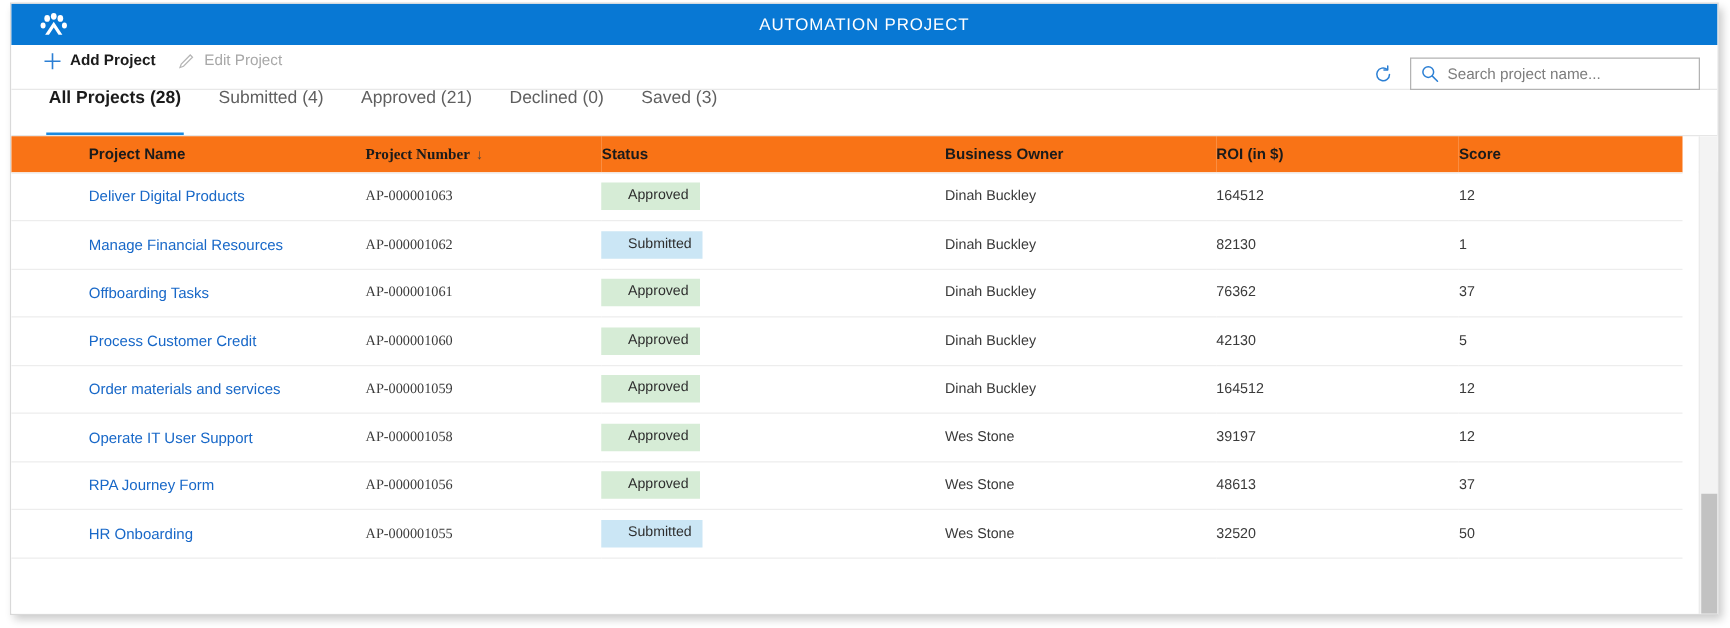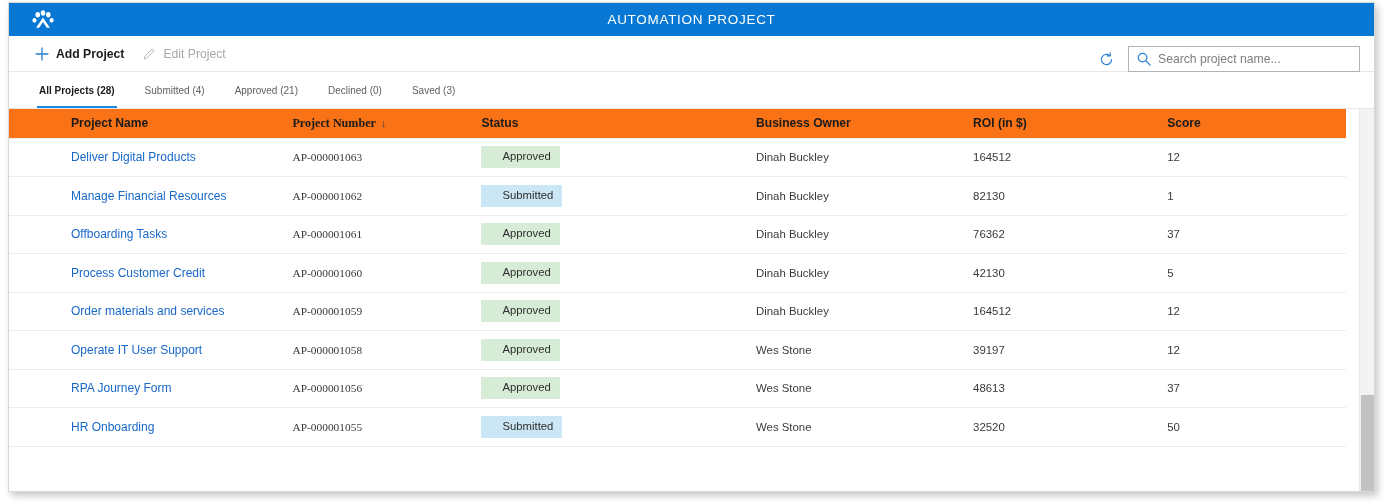--- a/index.html
+++ b/index.html
@@ -53,21 +53,20 @@
   .toolbar {
     position: relative;
     height: 36px;
     border-bottom: 1px solid #e8e8e8;
     display: flex;
     align-items: center;
     background: #ffffff;
   }
   .cmd {
     display: flex;
-    align-items: center;
     height: 26px;
     padding: 0 7px 0 5px;
     margin-left: 4px;
     cursor: pointer;
     white-space: nowrap;
   }
   .cmd:first-of-type { margin-left: 19px; }
   .cmd .glyph {
     width: 17px; height: 17px;
     display: flex; align-items: center; justify-content: center;
@@ -116,23 +115,23 @@
 
   
   .tabs {
     height: 36px;
     display: flex;
     align-items: flex-end;
     padding-left: 28px;
     background: #ffffff;
   }
   .tab {
-    font-size: 10px;
+    font-size: 14px;
     color: #5f5f5f;
-    padding: 0 2px 10px 2px;
+    padding: 0 2px 21px 2px;
     margin-right: 26px;
     cursor: pointer;
     border-bottom: 2px solid transparent;
     white-space: nowrap;
   }
   .tab.active {
     color: #1b1b1b;
     font-weight: bold;
     border-bottom-color: #1b8ae0;
   }

